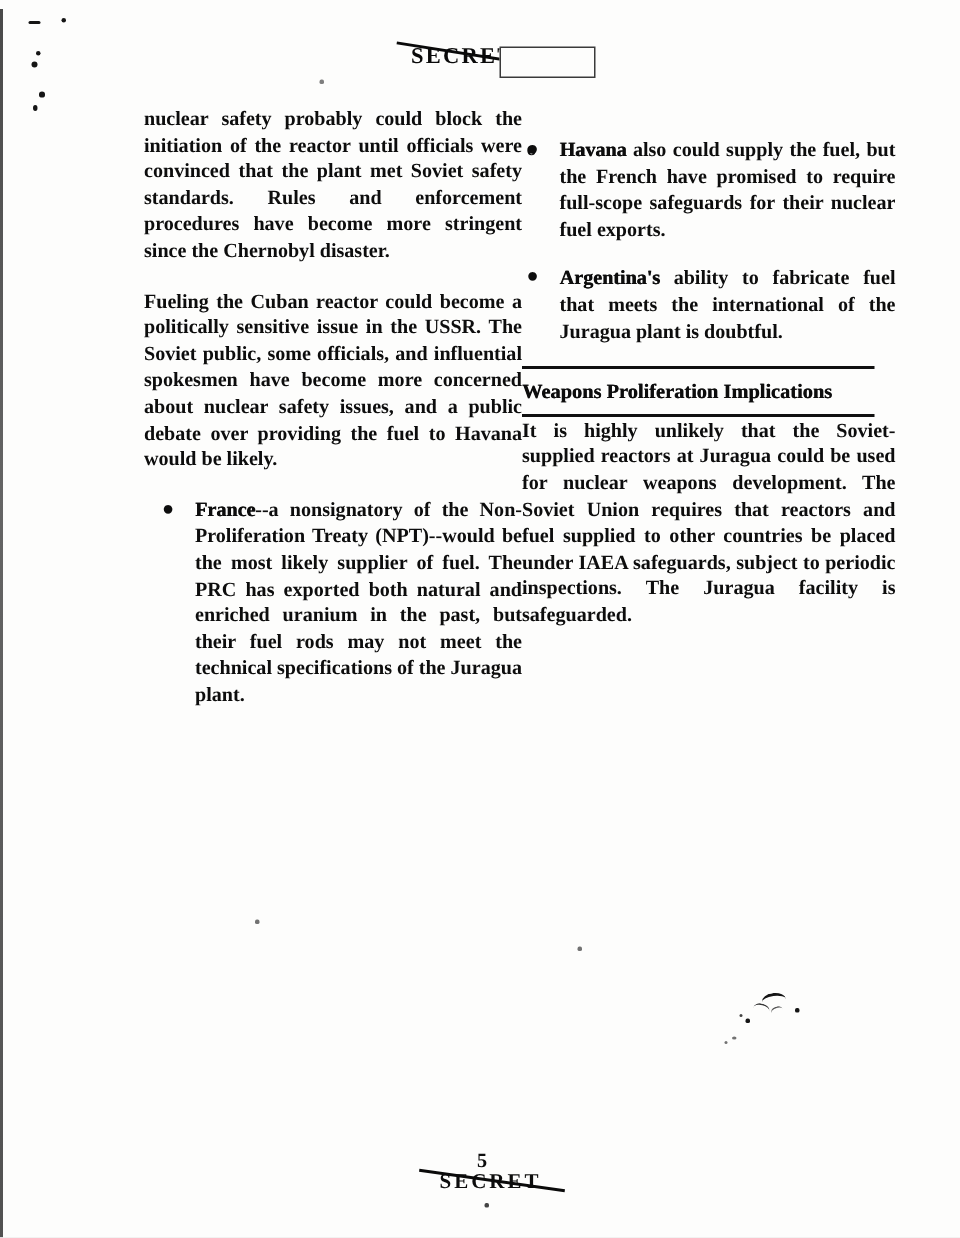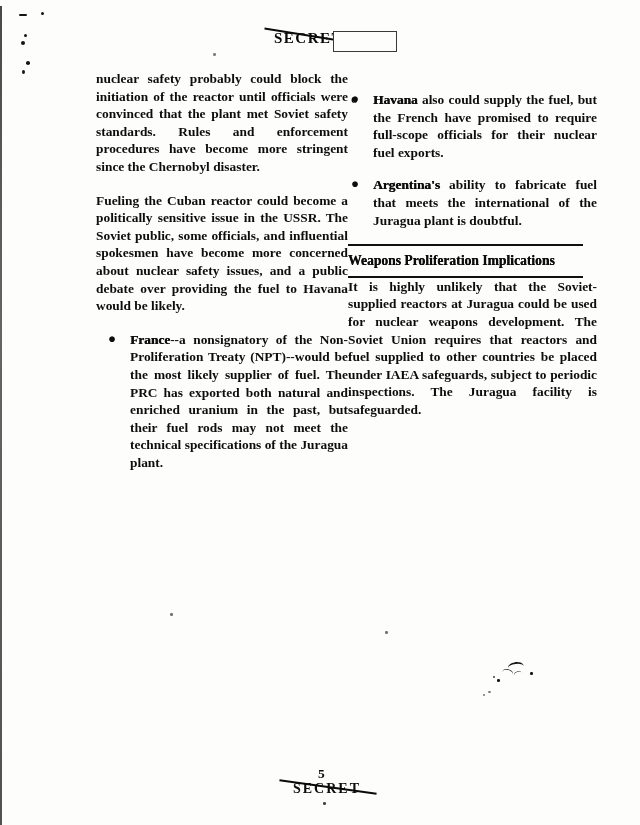--- a/index.html
+++ b/index.html
@@ -137,21 +137,21 @@
   </div>
 
   <div class="col col-right">
     <ul class="bullets">
       <li class="bullet-item">
         <span class="bullet-marker">o</span>
         <span class="bullet-lead"></span>
       </li>
       <li class="bullet-item">
         <span class="bullet-marker">●</span>
-        <span class="bullet-lead">Havana</span><span> also could supply the fuel, but the French have promised to require full-scope officials for their nuclear fuel exports.</span>
+        <span class="bullet-lead">Havana</span><span> also could supply the fuel, but the French have promised to require full-scope safeguards for their nuclear fuel exports.</span>
       </li>
       <li class="bullet-item">
         <span class="bullet-marker">●</span>
         <span class="bullet-lead">Argentina's</span><span> ability to fabricate fuel that meets the international of the Juragua plant is doubtful.</span>
       </li>
     </ul>
 
     <div class="section-head">
       <div class="section-rule"></div>
       <div class="section-heading">Weapons Proliferation Implications</div>

